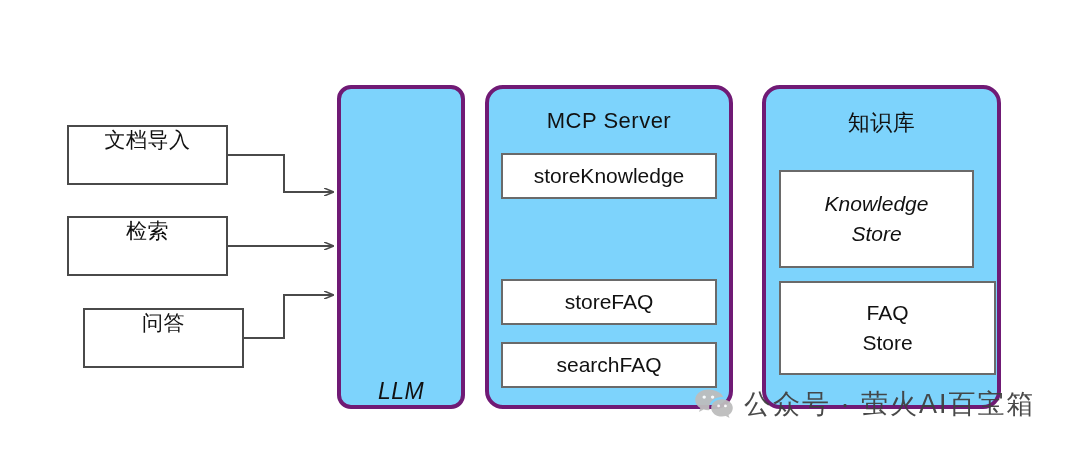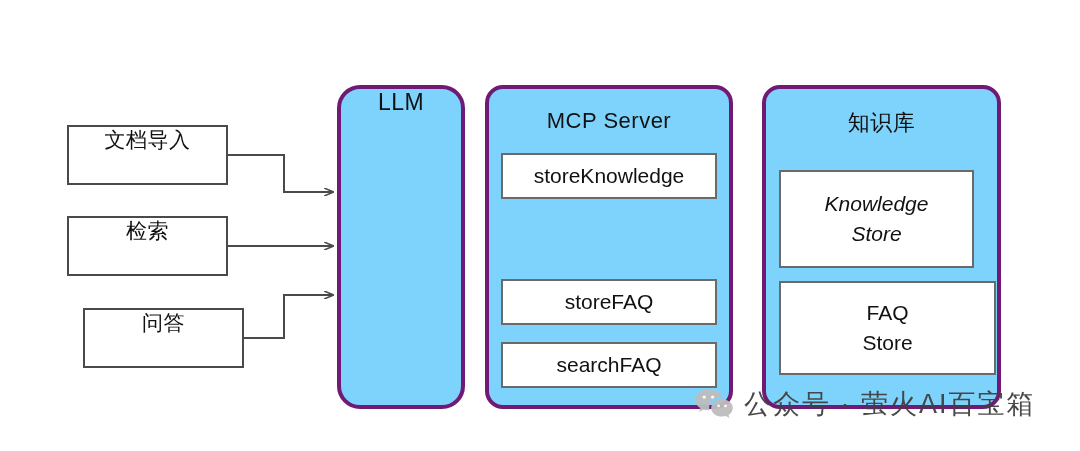--- a/index.html
+++ b/index.html
@@ -37,24 +37,25 @@
 
   
   .panel {
     position: absolute;
     box-sizing: border-box;
     border: 4px solid #701a75;
     border-radius: 18px;
     background: #7dd3fc;
   }
   .panel-llm {
-    border-radius: 23px;
-    display: flex;
-    align-items: flex-start;
+    border-radius: 14px;
+    display: flex;
+    align-items: flex-end;
     justify-content: center;
+    font-style: italic;
   }
   .panel-title {
     position: absolute;
     left: 0;
     right: 0;
     text-align: center;
     font-size: 22px;
     color: #111111;
     letter-spacing: 0.5px;
   }

